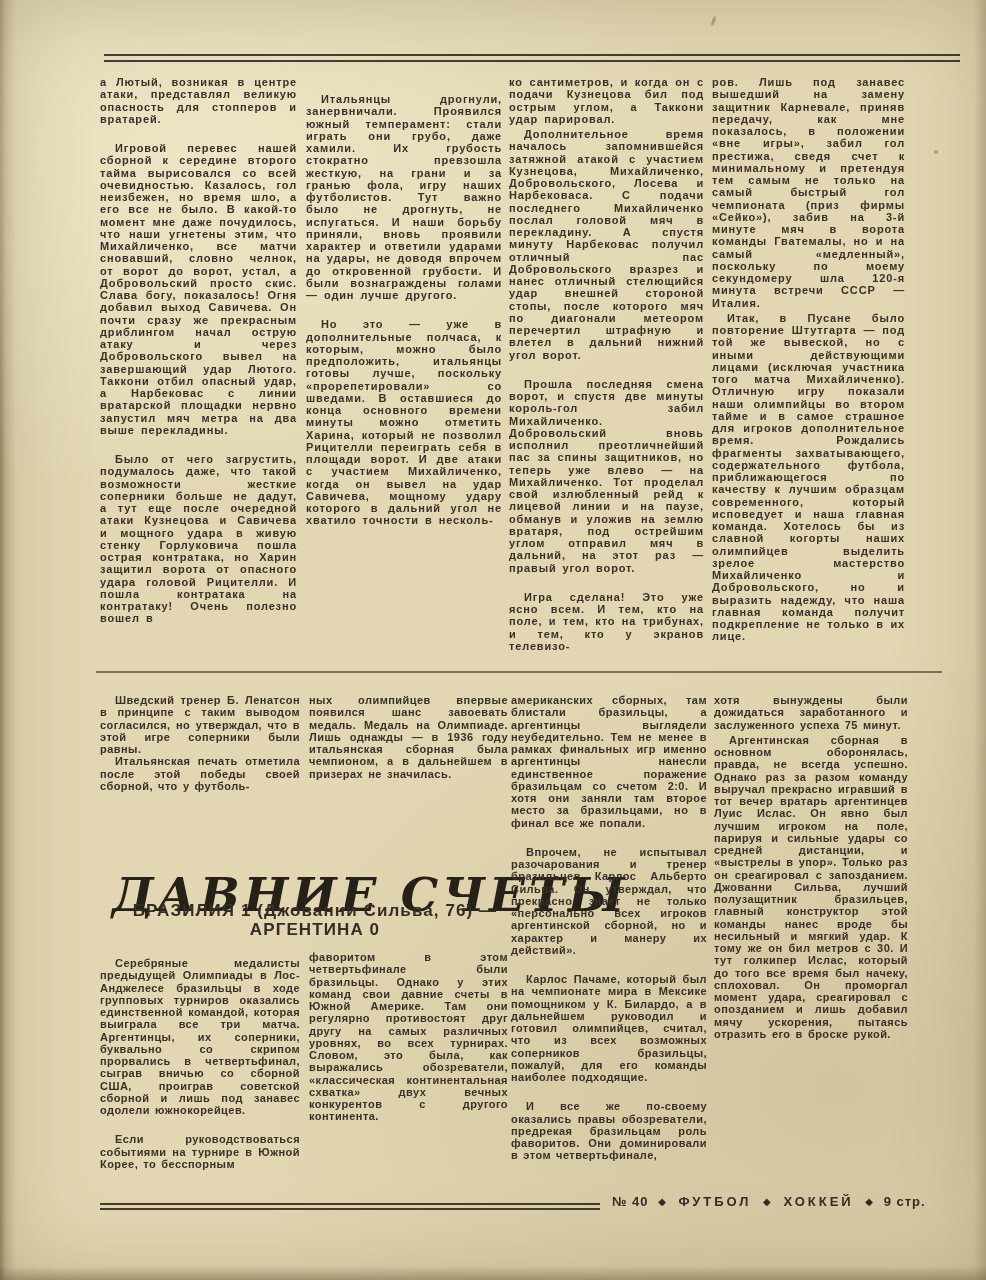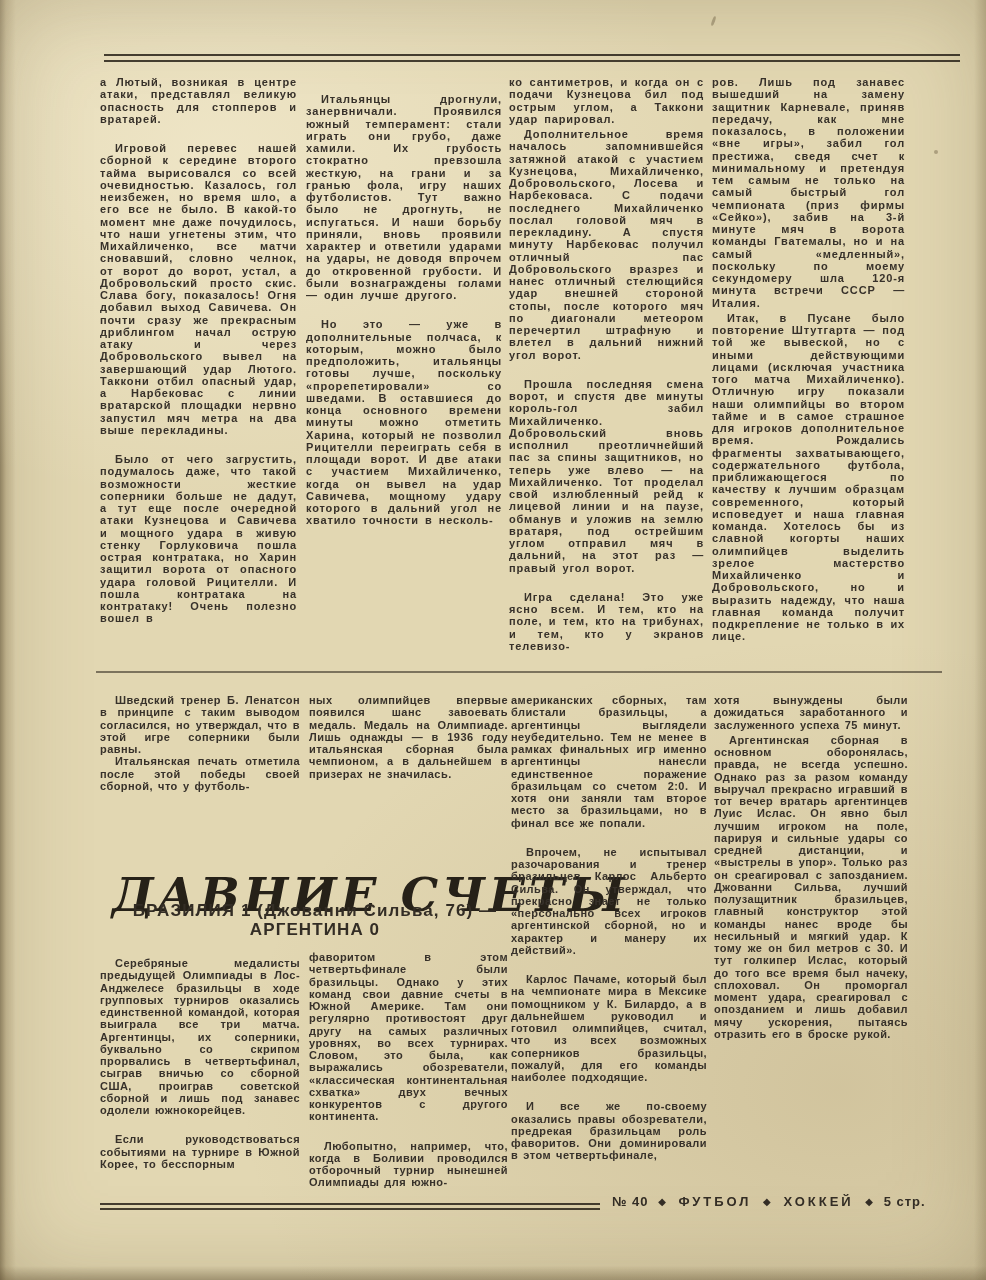--- a/index.html
+++ b/index.html
@@ -117,21 +117,20 @@
       <div>БРАЗИЛИЯ 1 (Джованни Сильва, 76) —</div>
       <div>АРГЕНТИНА 0</div>
     </div>
 
     <div class="col bc1">
       <p class="para">Серебряные медалисты предыдущей Олимпиады в Лос-Анджелесе бразильцы в ходе групповых турниров оказались единственной командой, которая выиграла все три матча. Аргентинцы, их соперники, буквально со скрипом прорвались в четвертьфинал, сыграв вничью со сборной США, проиграв советской сборной и лишь под занавес одолели южнокорейцев.</p>
       <p class="para gap">Если руководствоваться событиями на турнире в Южной Корее, то бесспорным</p>
     </div>
     <div class="col bc2">
       <p class="para run">фаворитом в этом четвертьфинале были бразильцы. Однако у этих команд свои давние счеты в Южной Америке. Там они регулярно противостоят друг другу на самых различных уровнях, во всех турнирах. Словом, это была, как выражались обозреватели, «классическая континентальная схватка» двух вечных конкурентов с другого континента.</p>
-      <p class="para gap">Любопытно, например, что, когда в Боливии проводился отборочный турнир нынешней Олимпиады для южно-</p>
     </div>
     <div class="col bc3">
       <p class="para run">американских сборных, там блистали бразильцы, а аргентинцы выглядели неубедительно. Тем не менее в рамках финальных игр именно аргентинцы нанесли единственное поражение бразильцам со счетом 2:0. И хотя они заняли там второе место за бразильцами, но в финал все же попали.</p>
       <p class="para gap">Впрочем, не испытывал разочарования и тренер бразильцев Карлос Альберто Сильва. Он утверждал, что прекрасно знает не только «персонально всех игроков аргентинской сборной, но и характер и манеру их действий».</p>
       <p class="para gap">Карлос Пачаме, который был на чемпионате мира в Мексике помощником у К. Билардо, а в дальнейшем руководил и готовил олимпийцев, считал, что из всех возможных соперников бразильцы, пожалуй, для его команды наиболее подходящие.</p>
       <p class="para gap">И все же по-своему оказались правы обозреватели, предрекая бразильцам роль фаворитов. Они доминировали в этом четвертьфинале,</p>
     </div>
     <div class="col bc4">
       <p class="para run">хотя вынуждены были дожидаться заработанного и заслуженного успеха 75 минут.</p>
       <p class="para gap-sm">Аргентинская сборная в основном оборонялась, правда, не всегда успешно. Однако раз за разом команду выручал прекрасно игравший в тот вечер вратарь аргентинцев Луис Ислас. Он явно был лучшим игроком на поле, парируя и сильные удары со средней дистанции, и «выстрелы в упор». Только раз он среагировал с запозданием. Джованни Сильва, лучший полузащитник бразильцев, главный конструктор этой команды нанес вроде бы несильный и мягкий удар. К тому же он бил метров с 30. И тут голкипер Ислас, который до того все время был начеку, сплоховал. Он проморгал момент удара, среагировал с опозданием и лишь добавил мячу ускорения, пытаясь отразить его в броске рукой.</p>
@@ -140,16 +139,16 @@
 
   <div class="rule-double footer" style="left:100px;top:1203px;width:500px;"></div>
 
   <div class="footer">
     <span>№ 40</span>
     <span class="diamond">◆</span>
     <span class="word">ФУТБОЛ</span>
     <span class="diamond">◆</span>
     <span class="word">ХОККЕЙ</span>
     <span class="diamond">◆</span>
-    <span>5 стр.</span>
+    <span>9 стр.</span>
   </div>
 
 </div>
 
 </body></html>

